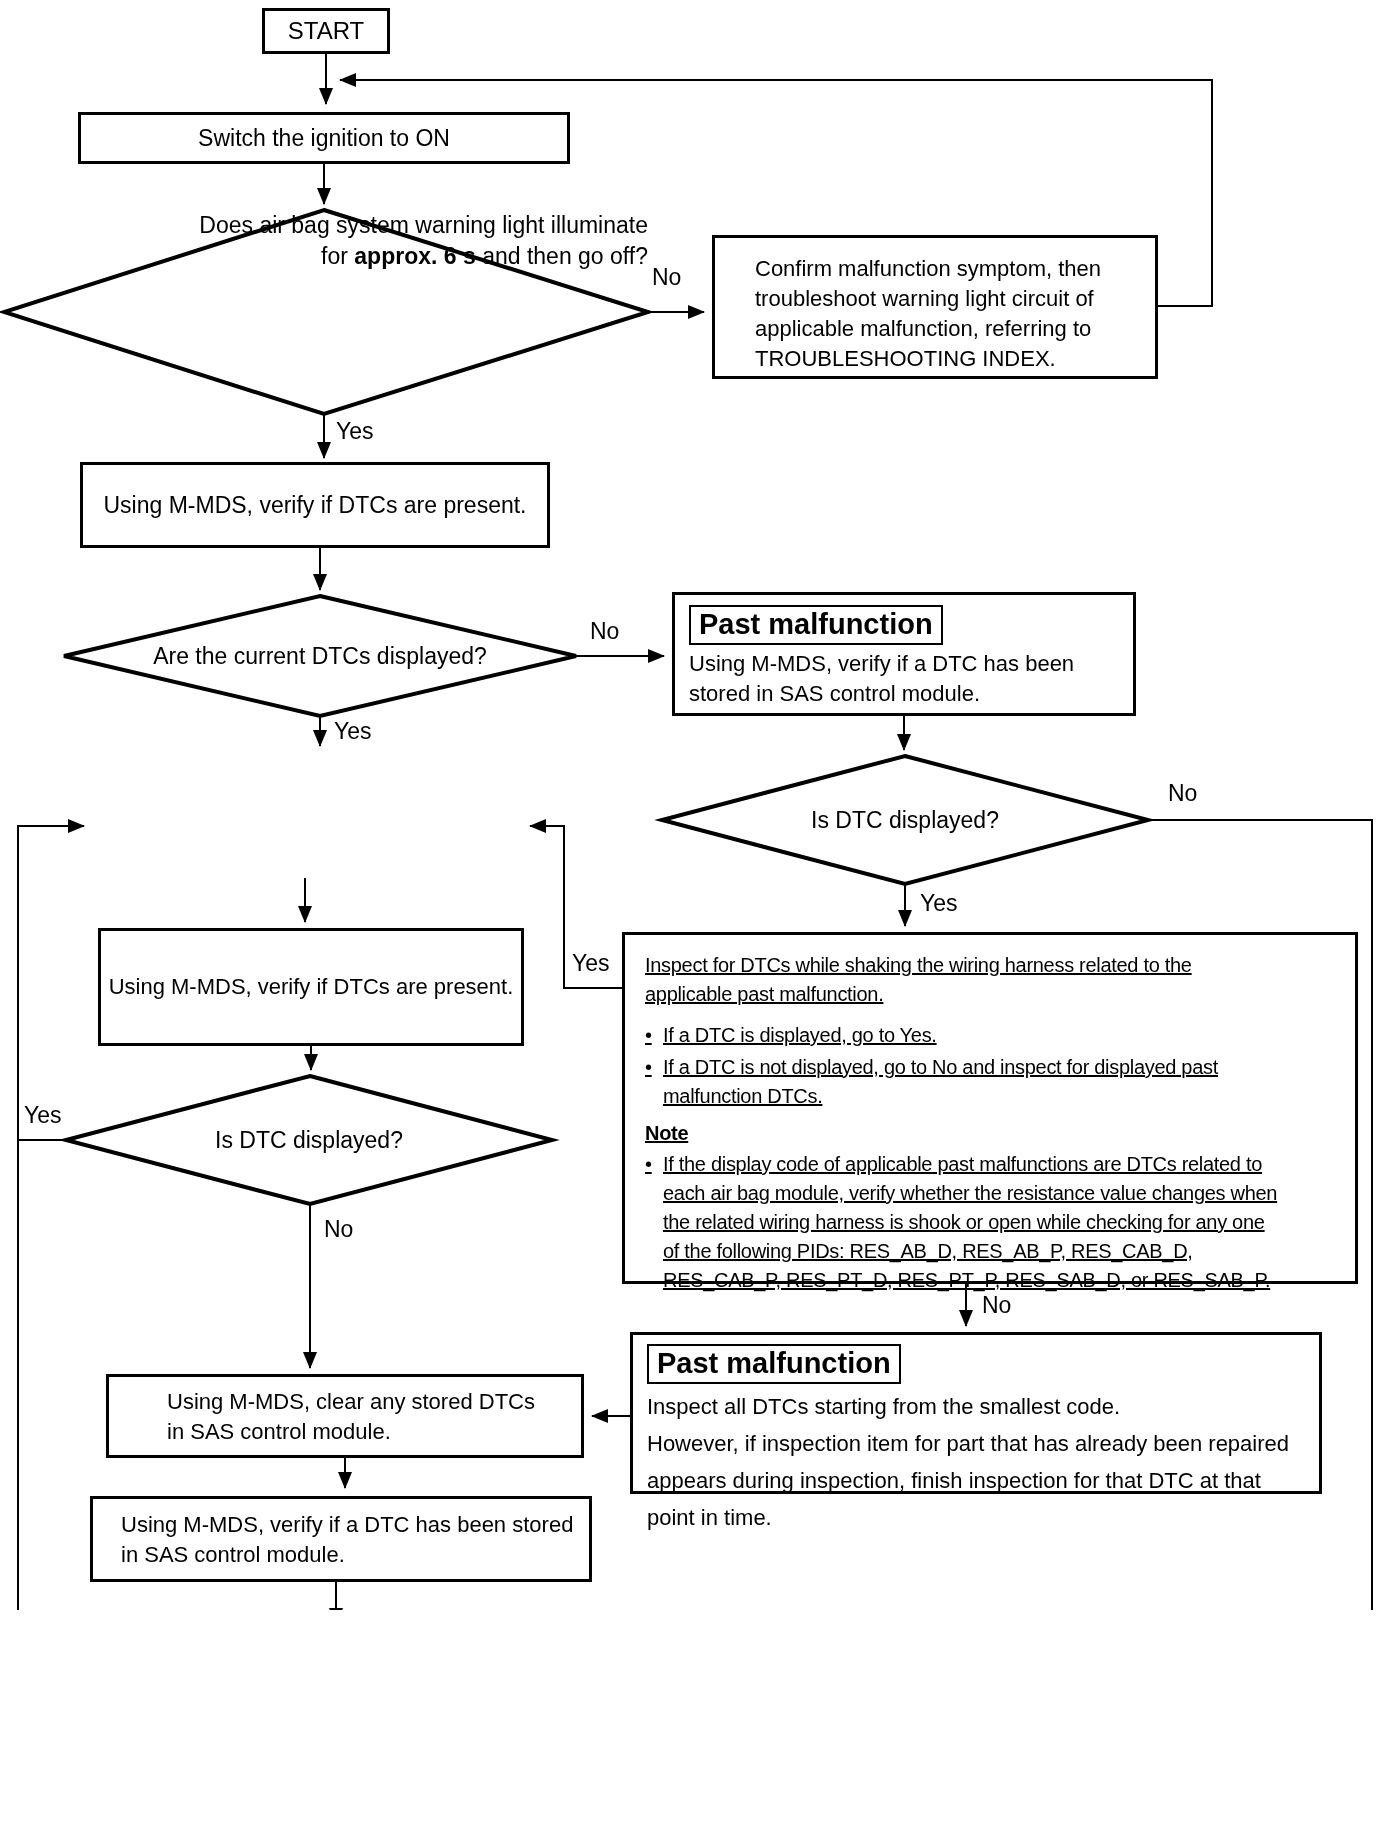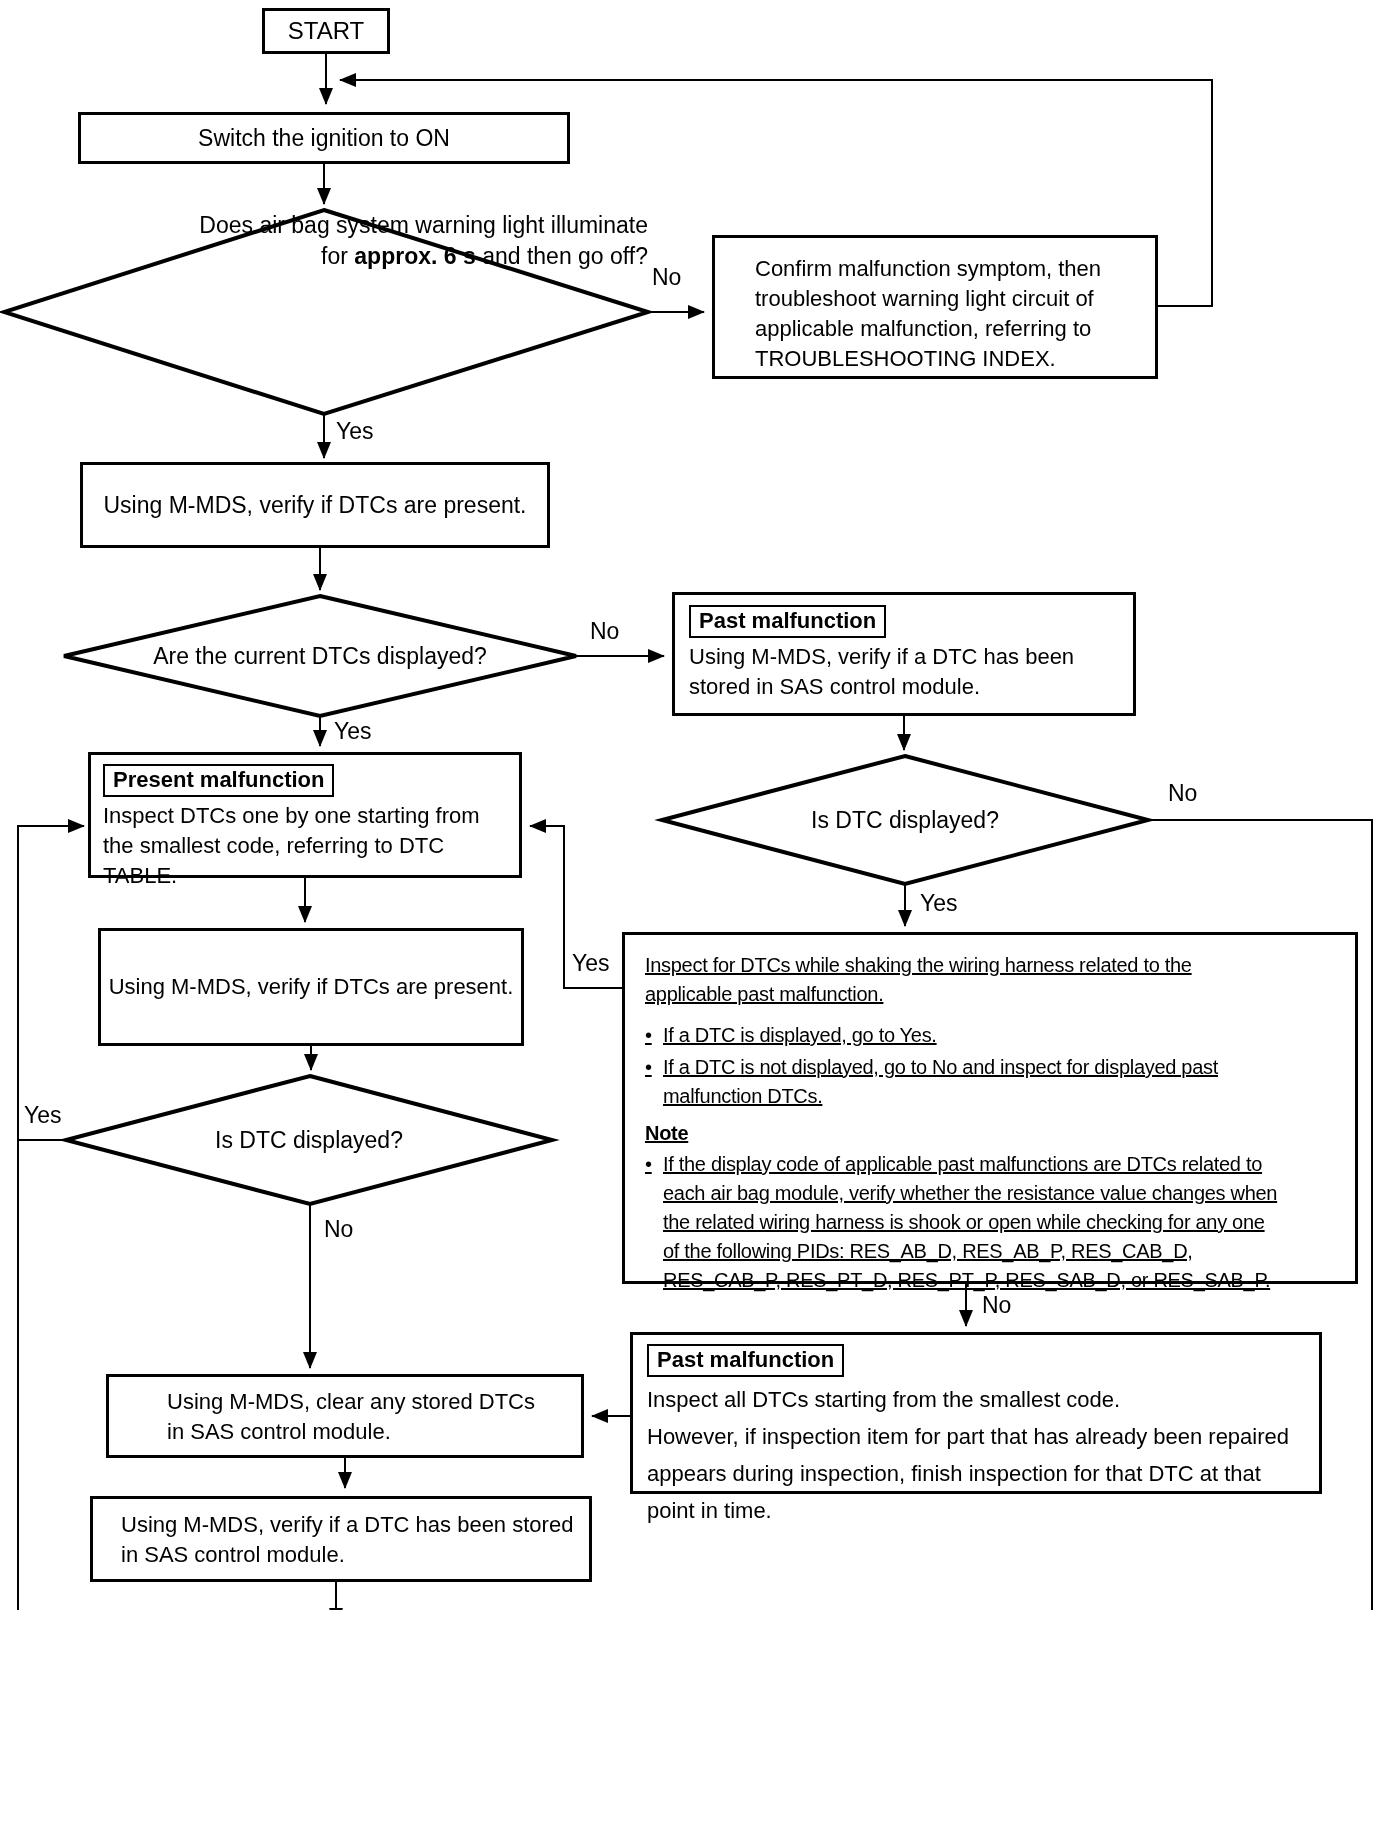--- a/index.html
+++ b/index.html
@@ -10,21 +10,21 @@
   #wires{position:absolute;left:0;top:0;z-index:0;}
   .box{
     position:absolute;background:#fff;border:3px solid #000;box-sizing:border-box;z-index:1;
   }
   .box.center{display:flex;align-items:center;justify-content:center;text-align:center;}
   .terminal{border-width:3px;display:flex;align-items:center;justify-content:center;font-size:24px;}
   .body-left{white-space:pre-line;line-height:30px;font-size:22px;}
   .single{font-size:23px;}
   .tagbox{
     display:inline-block;border:2px solid #000;padding:1px 8px 2px;
-    font-weight:bold;font-size:22px;margin-bottom:4px;
+    font-weight:bold;font-size:29px;margin-bottom:4px;
   }
   .dtext{
     position:absolute;display:flex;align-items:center;justify-content:center;
     text-align:center;font-size:23px;z-index:2;pointer-events:none;line-height:31px;
   }
   .dtext.leftalign{justify-content:flex-start;text-align:left;flex-direction:column;align-items:flex-end;}
   .lbl{position:absolute;font-size:23px;z-index:2;}
   .bold{font-weight:bold;}
   .bigbox-inner{padding:16px 16px 0 20px;font-size:20px;line-height:29px;letter-spacing:-0.3px;text-decoration:underline;}
   .para{white-space:pre-line;margin-bottom:12px;}
@@ -95,27 +95,20 @@
   </div>
 
   <div class="box" style="left:672px;top:592px;width:464px;height:124px;">
     <div style="padding:10px 8px 0 14px;">
       <span class="tagbox">Past malfunction</span>
       <div class="body-left">Using M-MDS, verify if a DTC has been
 stored in SAS control module.</div>
     </div>
   </div>
 
-  <div class="box" style="left:88px;top:752px;width:434px;height:126px;">
-    <div style="padding:9px 6px 0 12px;">
-      <span class="tagbox">Present malfunction</span>
-      <div class="body-left">Inspect DTCs one by one starting from
-the smallest code, referring to DTC TABLE.</div>
-    </div>
-  </div>
 
   <div class="box center" style="left:98px;top:928px;width:426px;height:118px;font-size:22px;">
     <span>Using M-MDS, verify if DTCs are present.</span>
   </div>
 
   <div class="box" style="left:622px;top:932px;width:736px;height:352px;">
     <div class="bigbox-inner">
       <div class="para">Inspect for DTCs while shaking the wiring harness related to the
 applicable past malfunction.</div>
       <div class="bullet-row">

